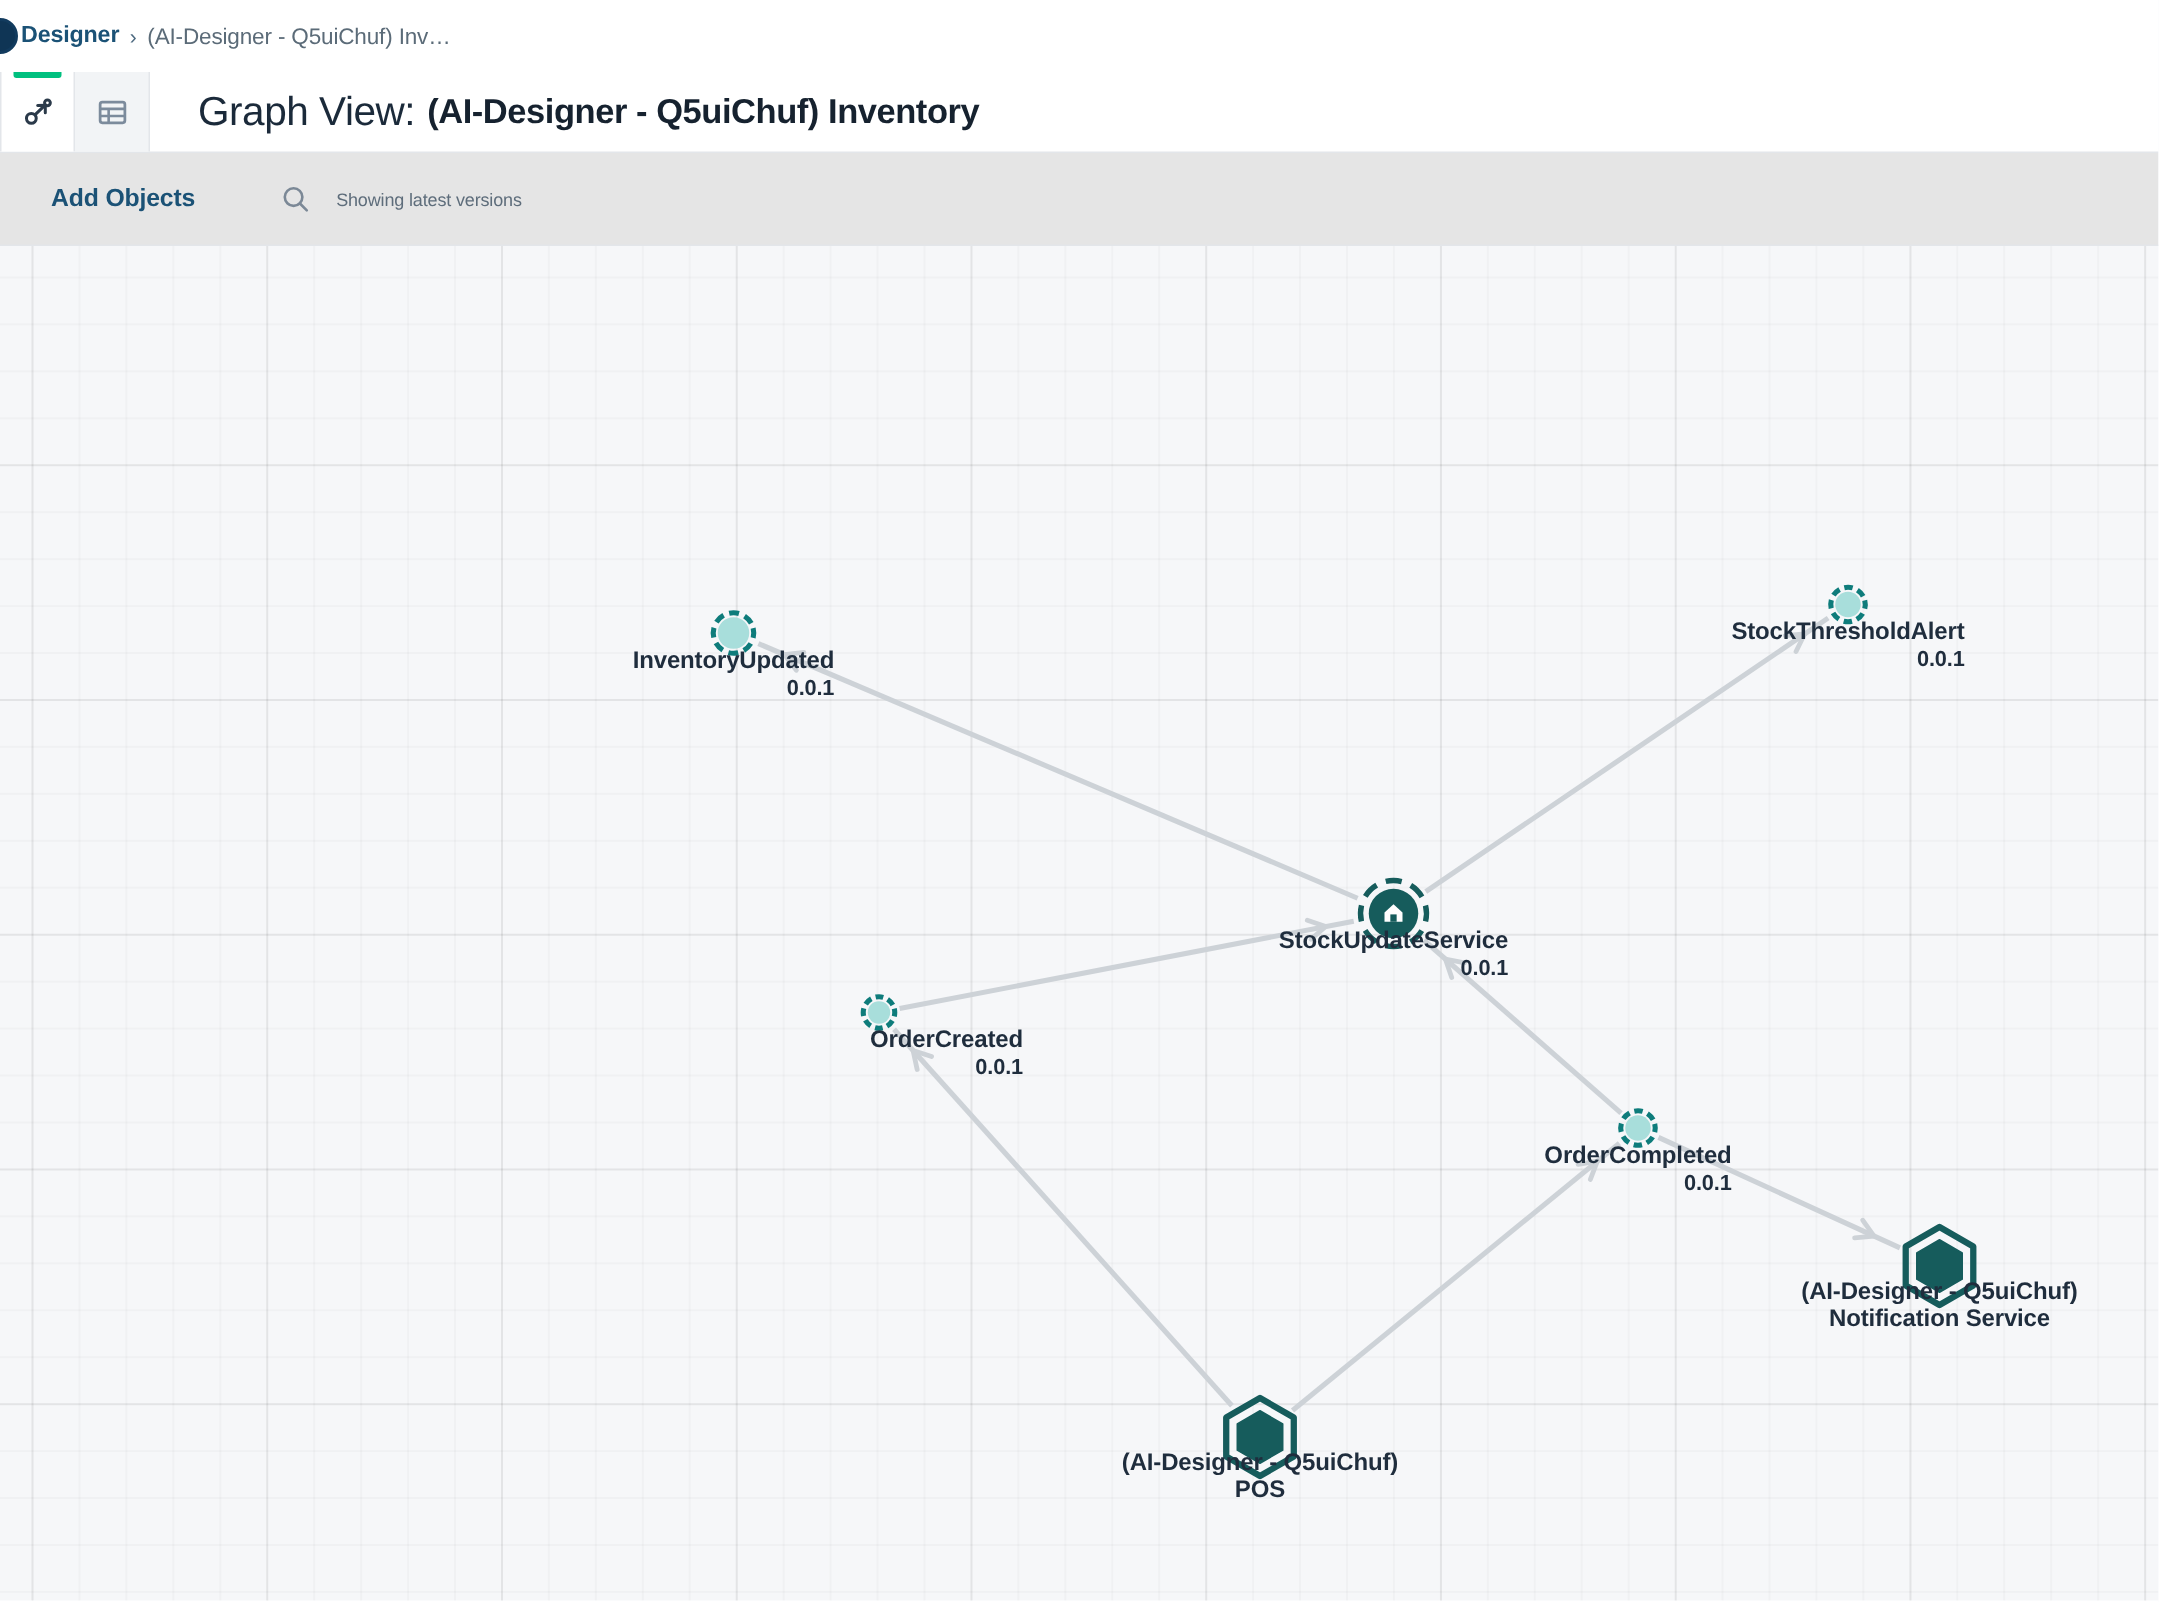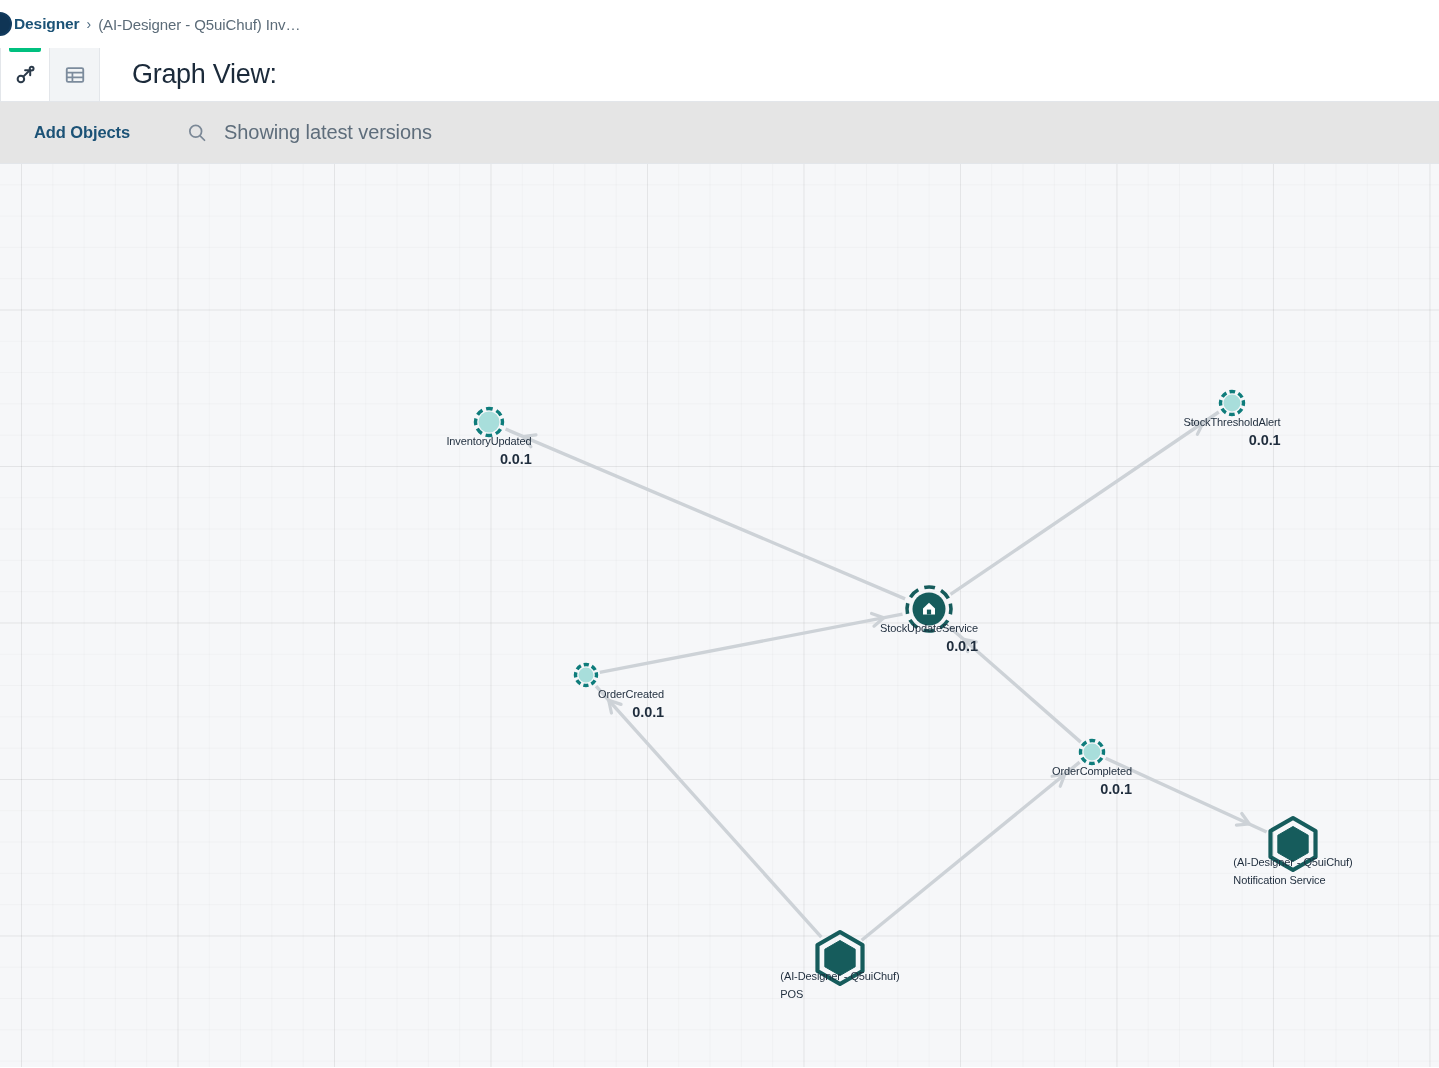--- a/index.html
+++ b/index.html
@@ -127,21 +127,21 @@
     cursor: pointer;
   }
   .search-icon-btn {
     margin-left: 52px;
     width: 30px; height: 30px;
     display: flex; align-items: center; justify-content: center;
     cursor: pointer;
   }
   .search-note {
     margin-left: 12px;
-    font-size: 20px;
+    font-size: 12px;
     color: #5e6d7b;
     letter-spacing: -0.1px;
   }
 
   
   .canvas {
     position: relative;
     width: 1439px;
     height: 903px;
     background-color: #f6f7f9;
@@ -166,23 +166,24 @@
     position: absolute;
     transform: translate(-50%, -50%);
     display: flex;
     flex-direction: column;
     align-items: center;
     cursor: pointer;
   }
   .node-glyph { display: block; }
   .node-label {
     margin-top: 6px;
-    font-size: 11px;
-    font-weight: normal;
+    font-size: 16px;
+    font-weight: bold;
     color: #1f2d3d;
+    text-align: center;
     line-height: 18px;
     white-space: nowrap;
     letter-spacing: -0.1px;
   }
   .node-ver {
     font-size: 14.5px;
     font-weight: bold;
     color: #1f2d3d;
     text-align: right;
     line-height: 18px;
@@ -215,20 +216,21 @@
       <span>
         <svg width="22" height="22" viewBox="0 0 24 24" fill="none">
           <rect x="3" y="4.5" width="18" height="15" rx="1.6" stroke="#7c8b9c" stroke-width="2"></rect>
           <path d="M3 9.4 H21 M3 14.5 H21 M9.2 9.4 V19.5" stroke="#7c8b9c" stroke-width="1.9"></path>
         </svg>
       </span>
     </div>
   </div>
   <div class="title-wrap">
     <span class="title-prefix">Graph View:</span>
+    <span class="title-main">(AI-Designer - Q5uiChuf) Inventory</span>
   </div>
 </div>
 
 <div class="toolbar">
   <span class="add-objects">Add Objects</span>
   <span class="search-icon-btn">
     <svg width="22" height="22" viewBox="0 0 24 24" fill="none">
       <circle cx="10.6" cy="10.2" r="6.4" stroke="#7b8896" stroke-width="1.9"></circle>
       <path d="M15.4 15.1 L20.2 19.9" stroke="#7b8896" stroke-width="1.9" stroke-linecap="round"></path>
     </svg>

